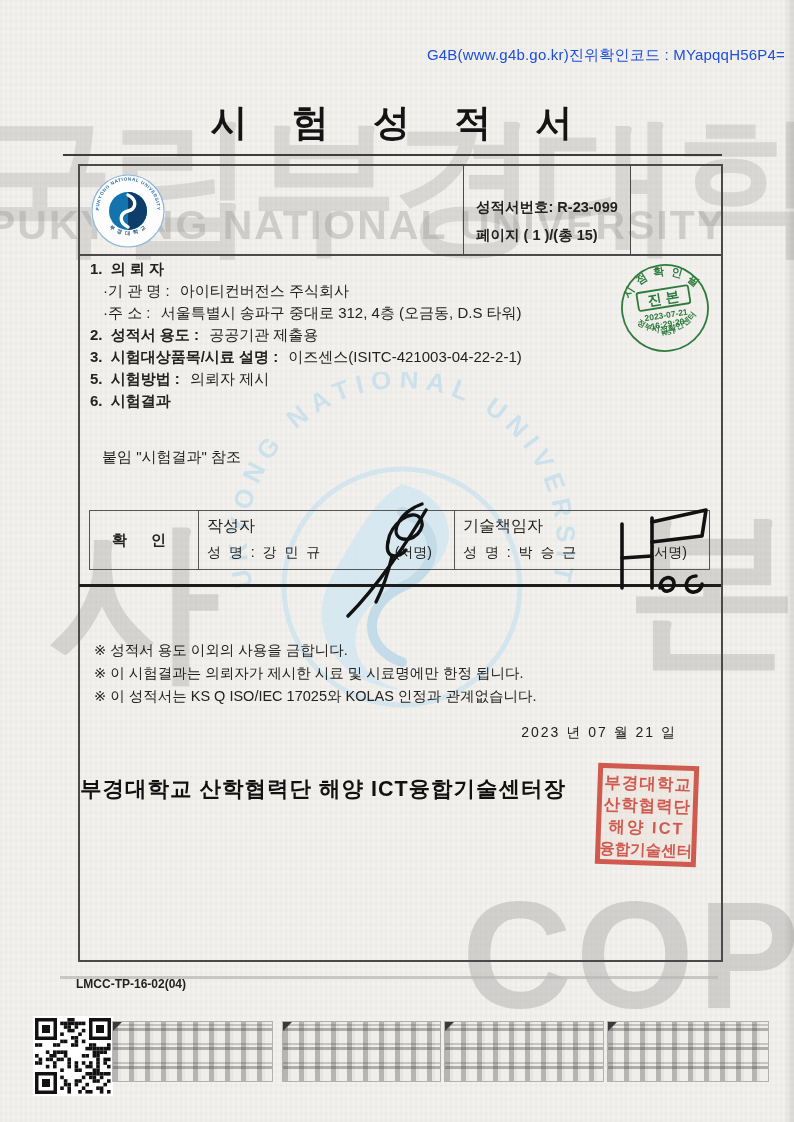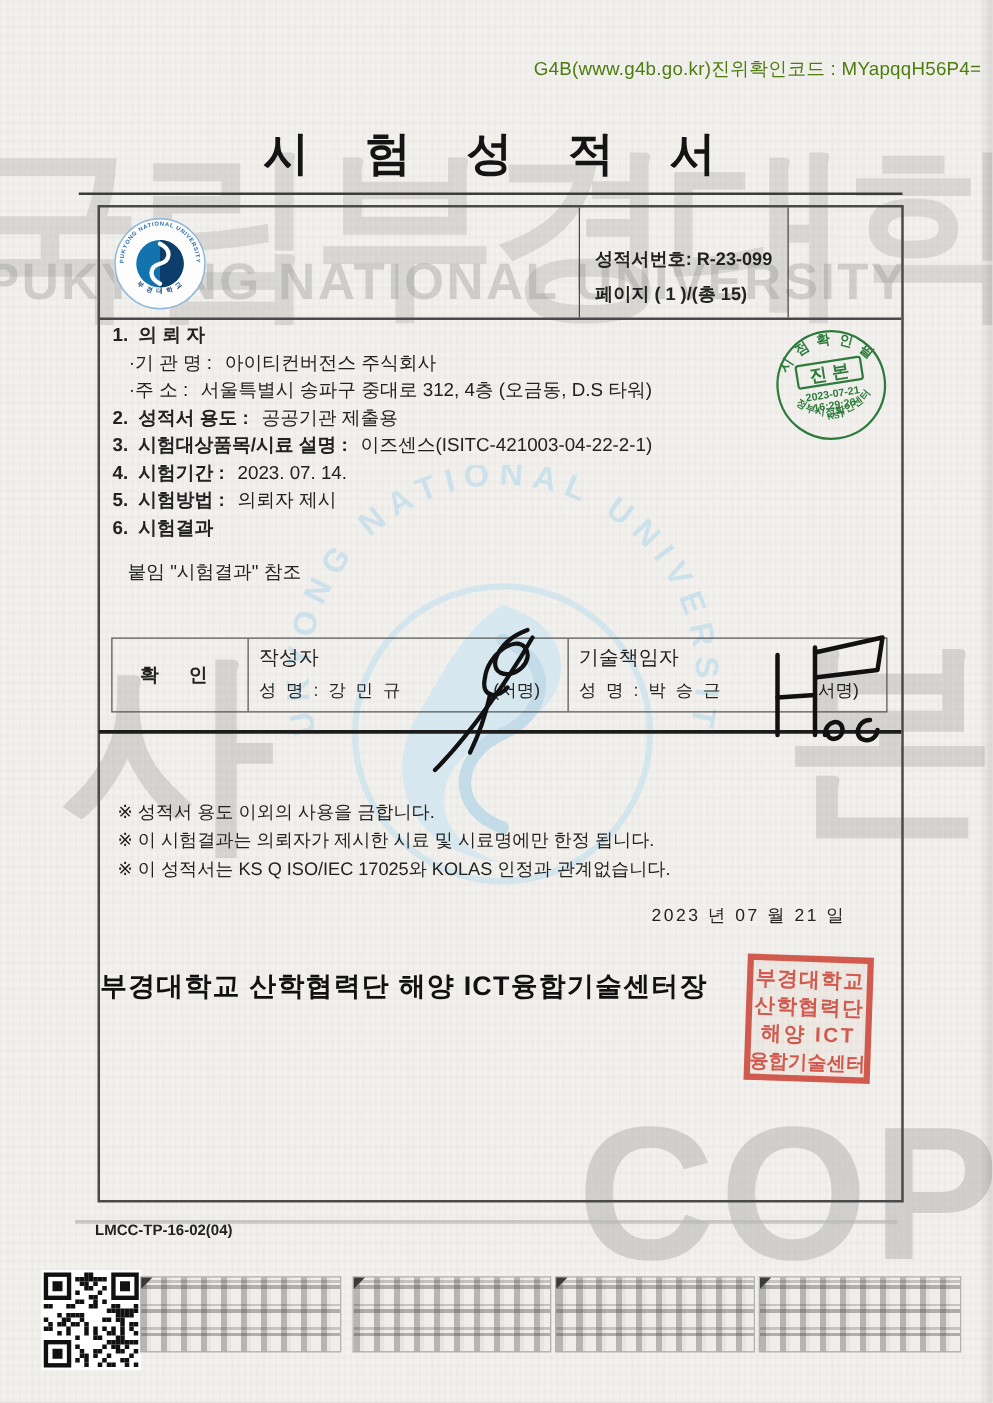--- a/index.html
+++ b/index.html
@@ -22,21 +22,21 @@
   .abs{position:absolute;}
   
   .wm{position:absolute;z-index:0;pointer-events:none;white-space:nowrap;}
   .wm-kor-top{top:86px;left:-34px;font-size:148px;font-weight:bold;color:rgba(148,148,148,.26);letter-spacing:-6px;}
   .wm-en-top{top:202px;left:-12px;font-size:41px;font-weight:bold;color:rgba(150,150,150,.38);letter-spacing:2px;}
   .wm-sa{top:486px;left:48px;font-size:172px;font-weight:bold;color:rgba(145,145,145,.30);}
   .wm-bon{top:474px;left:626px;font-size:172px;font-weight:bold;color:rgba(145,145,145,.30);}
   .wm-copy{top:868px;left:462px;font-size:152px;font-weight:bold;color:rgba(160,160,160,.40);letter-spacing:4px;}
   .wm-logo{top:372px;left:212px;opacity:.85;}
   
-  .verify-code{top:46px;right:9px;color:#4d7c0f;font-size:15px;letter-spacing:.2px;z-index:2;}
+  .verify-code{top:46px;right:9px;color:#1d4ed8;font-size:15px;letter-spacing:.2px;z-index:2;}
   
   .doc-title{top:98px;left:78px;width:644px;text-align:center;font-size:37px;font-weight:bold;
     letter-spacing:17px;color:#141414;z-index:1;}
   .title-rule{top:154px;left:63px;width:659px;height:2px;background:#3c3c3c;z-index:1;}
   
   .main-box{top:164px;left:78px;width:641px;height:794px;border:2px solid #4a4a4a;z-index:1;}
   .hdr{position:absolute;top:0;left:0;right:0;height:88px;border-bottom:2px solid #4a4a4a;display:flex;}
   .hdr-org{width:383px;position:relative;border-right:1.5px solid #4a4a4a;}
   .hdr-no{width:167px;border-right:1.5px solid #4a4a4a;padding:32px 0 0 12px;box-sizing:border-box;}
   .hdr-empty{flex:1;}
@@ -162,25 +162,20 @@
       </div>
       <div class="item">
         <span class="no">2.</span>
         <span class="lbl-b">성적서 용도 :</span>
         <span class="val">공공기관 제출용</span>
       </div>
       <div class="item">
         <span class="no">3.</span>
         <span class="lbl-b">시험대상품목/시료 설명 :</span>
         <span class="val">이즈센스(ISITC-421003-04-22-2-1)</span>
-      </div>
-      <div class="item">
-        <span class="no">4.</span>
-        <span class="lbl-b">시험기간 :</span>
-        <span class="val">2023. 07. 14.</span>
       </div>
       <div class="item">
         <span class="no">5.</span>
         <span class="lbl-b">시험방법 :</span>
         <span class="val">의뢰자 제시</span>
       </div>
       <div class="item">
         <span class="no">6.</span>
         <span class="lbl-b">시험결과</span>
       </div>

